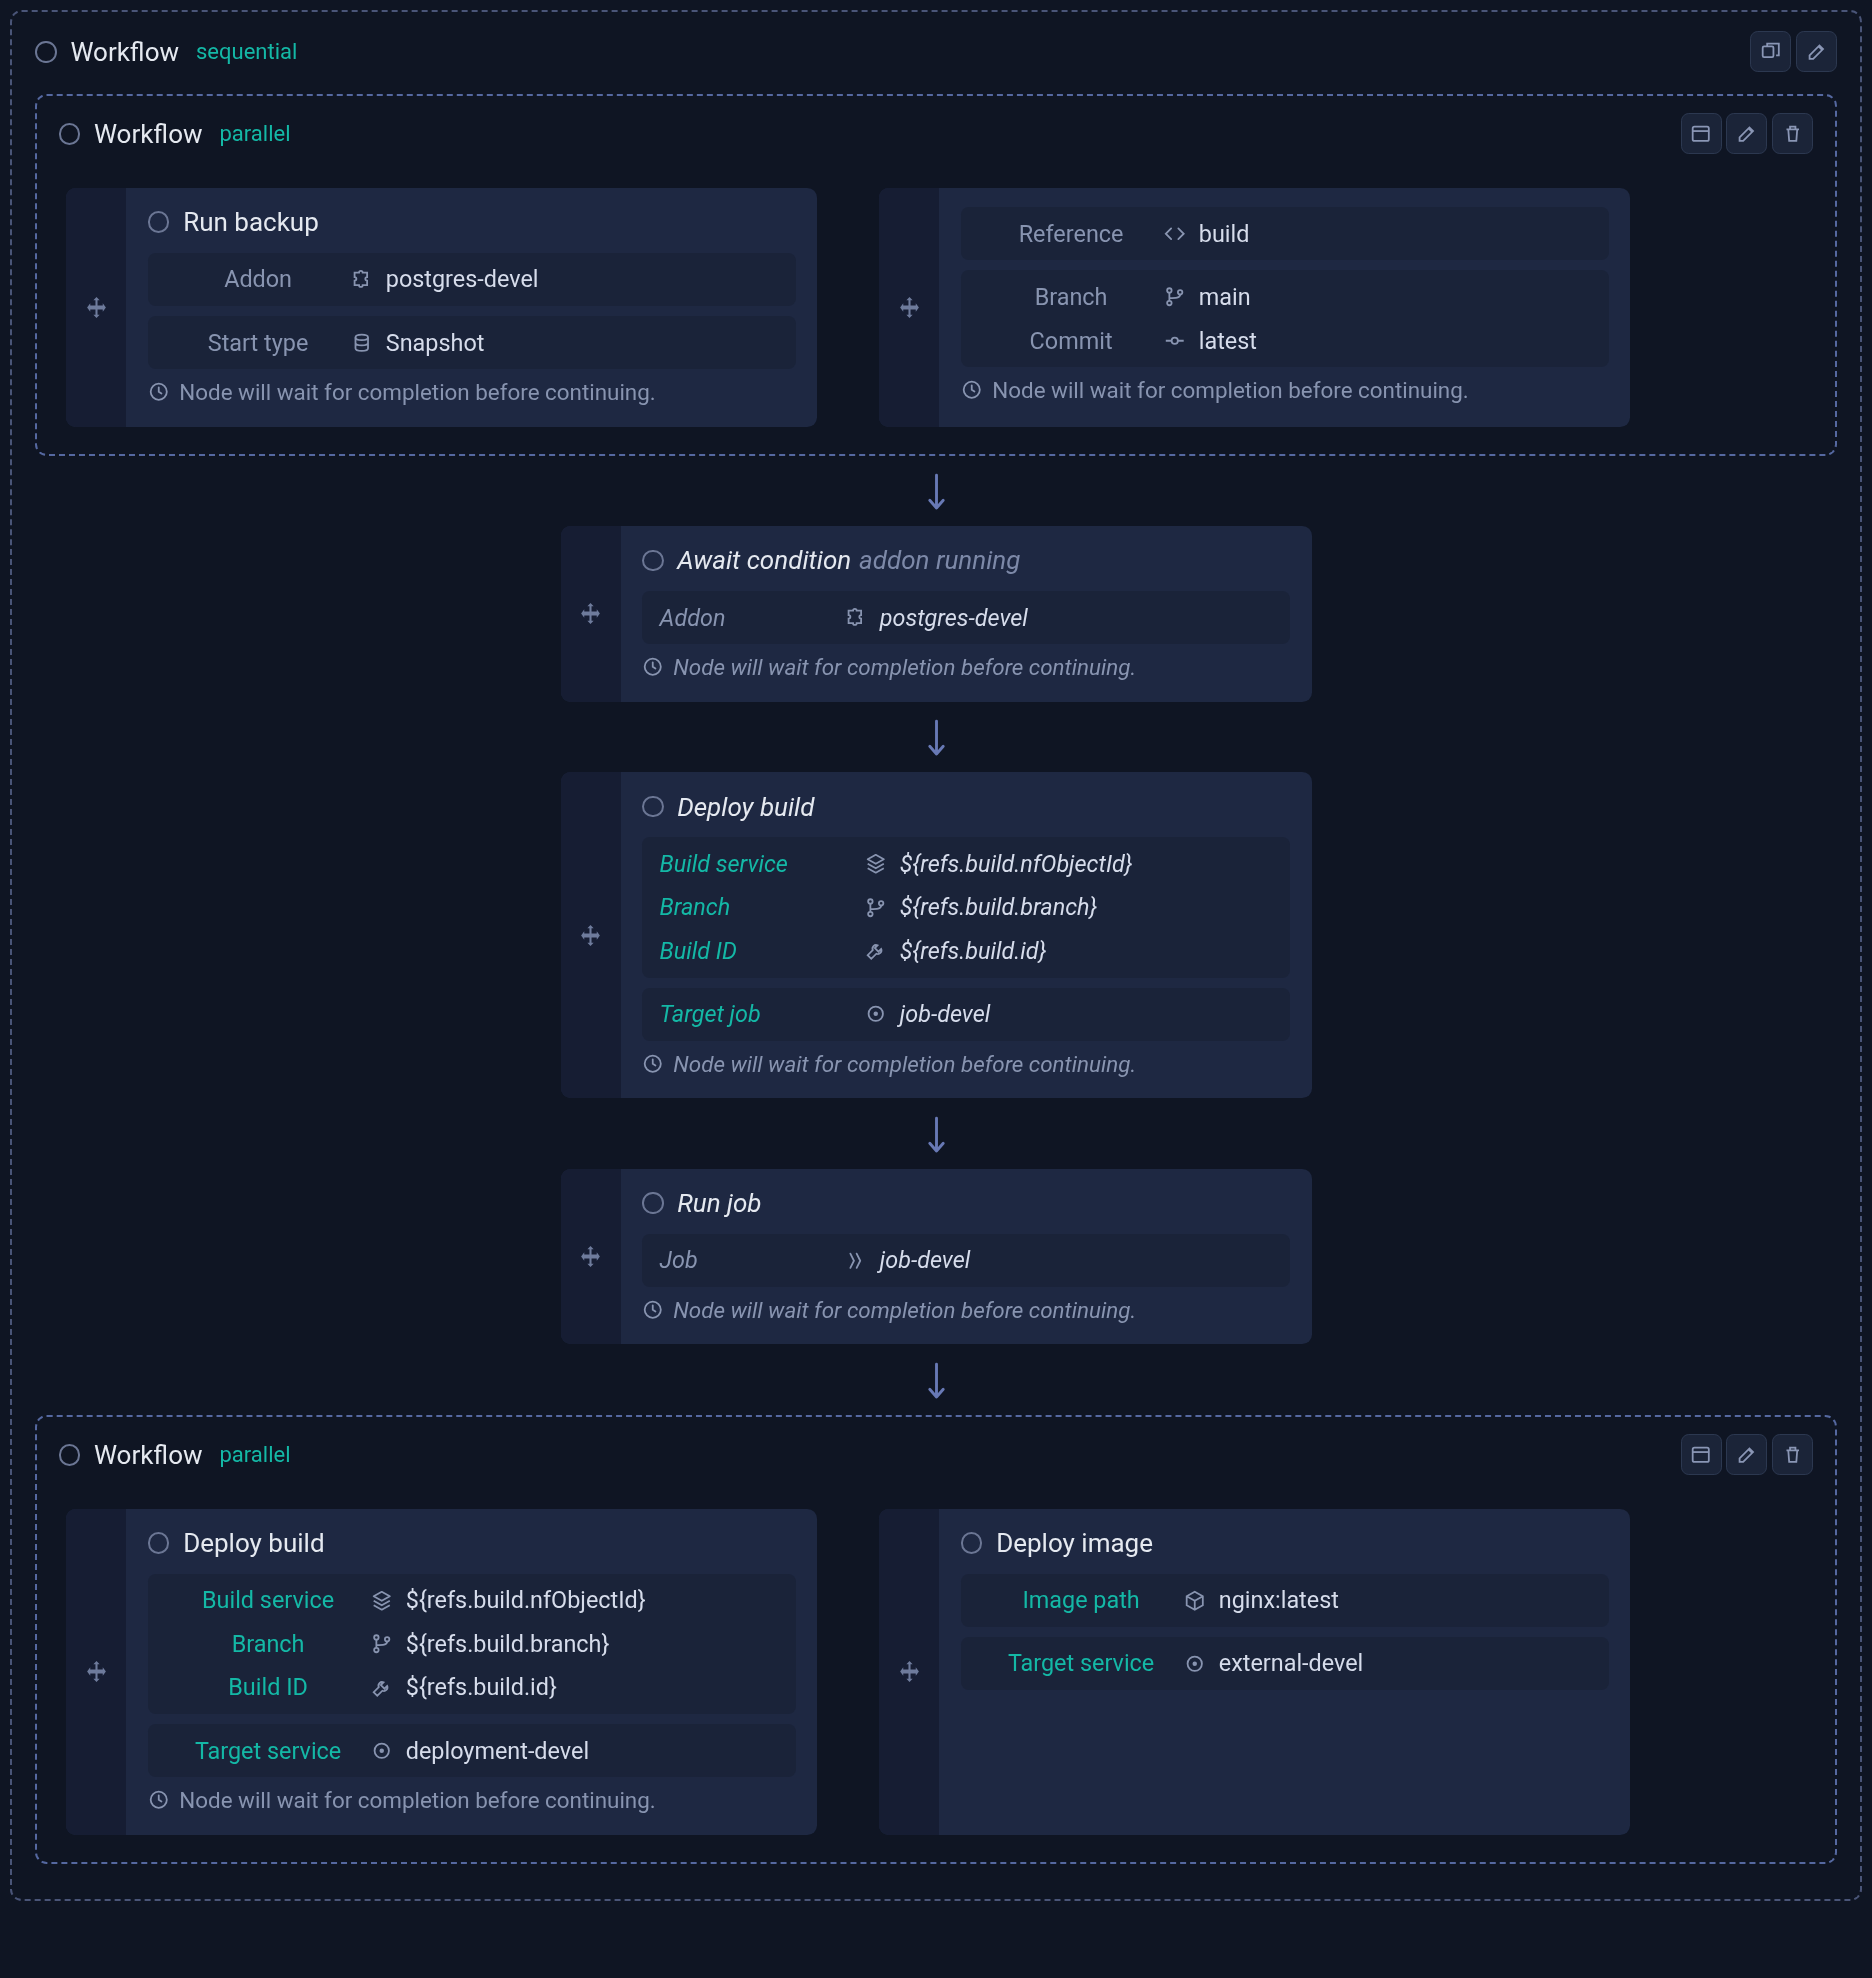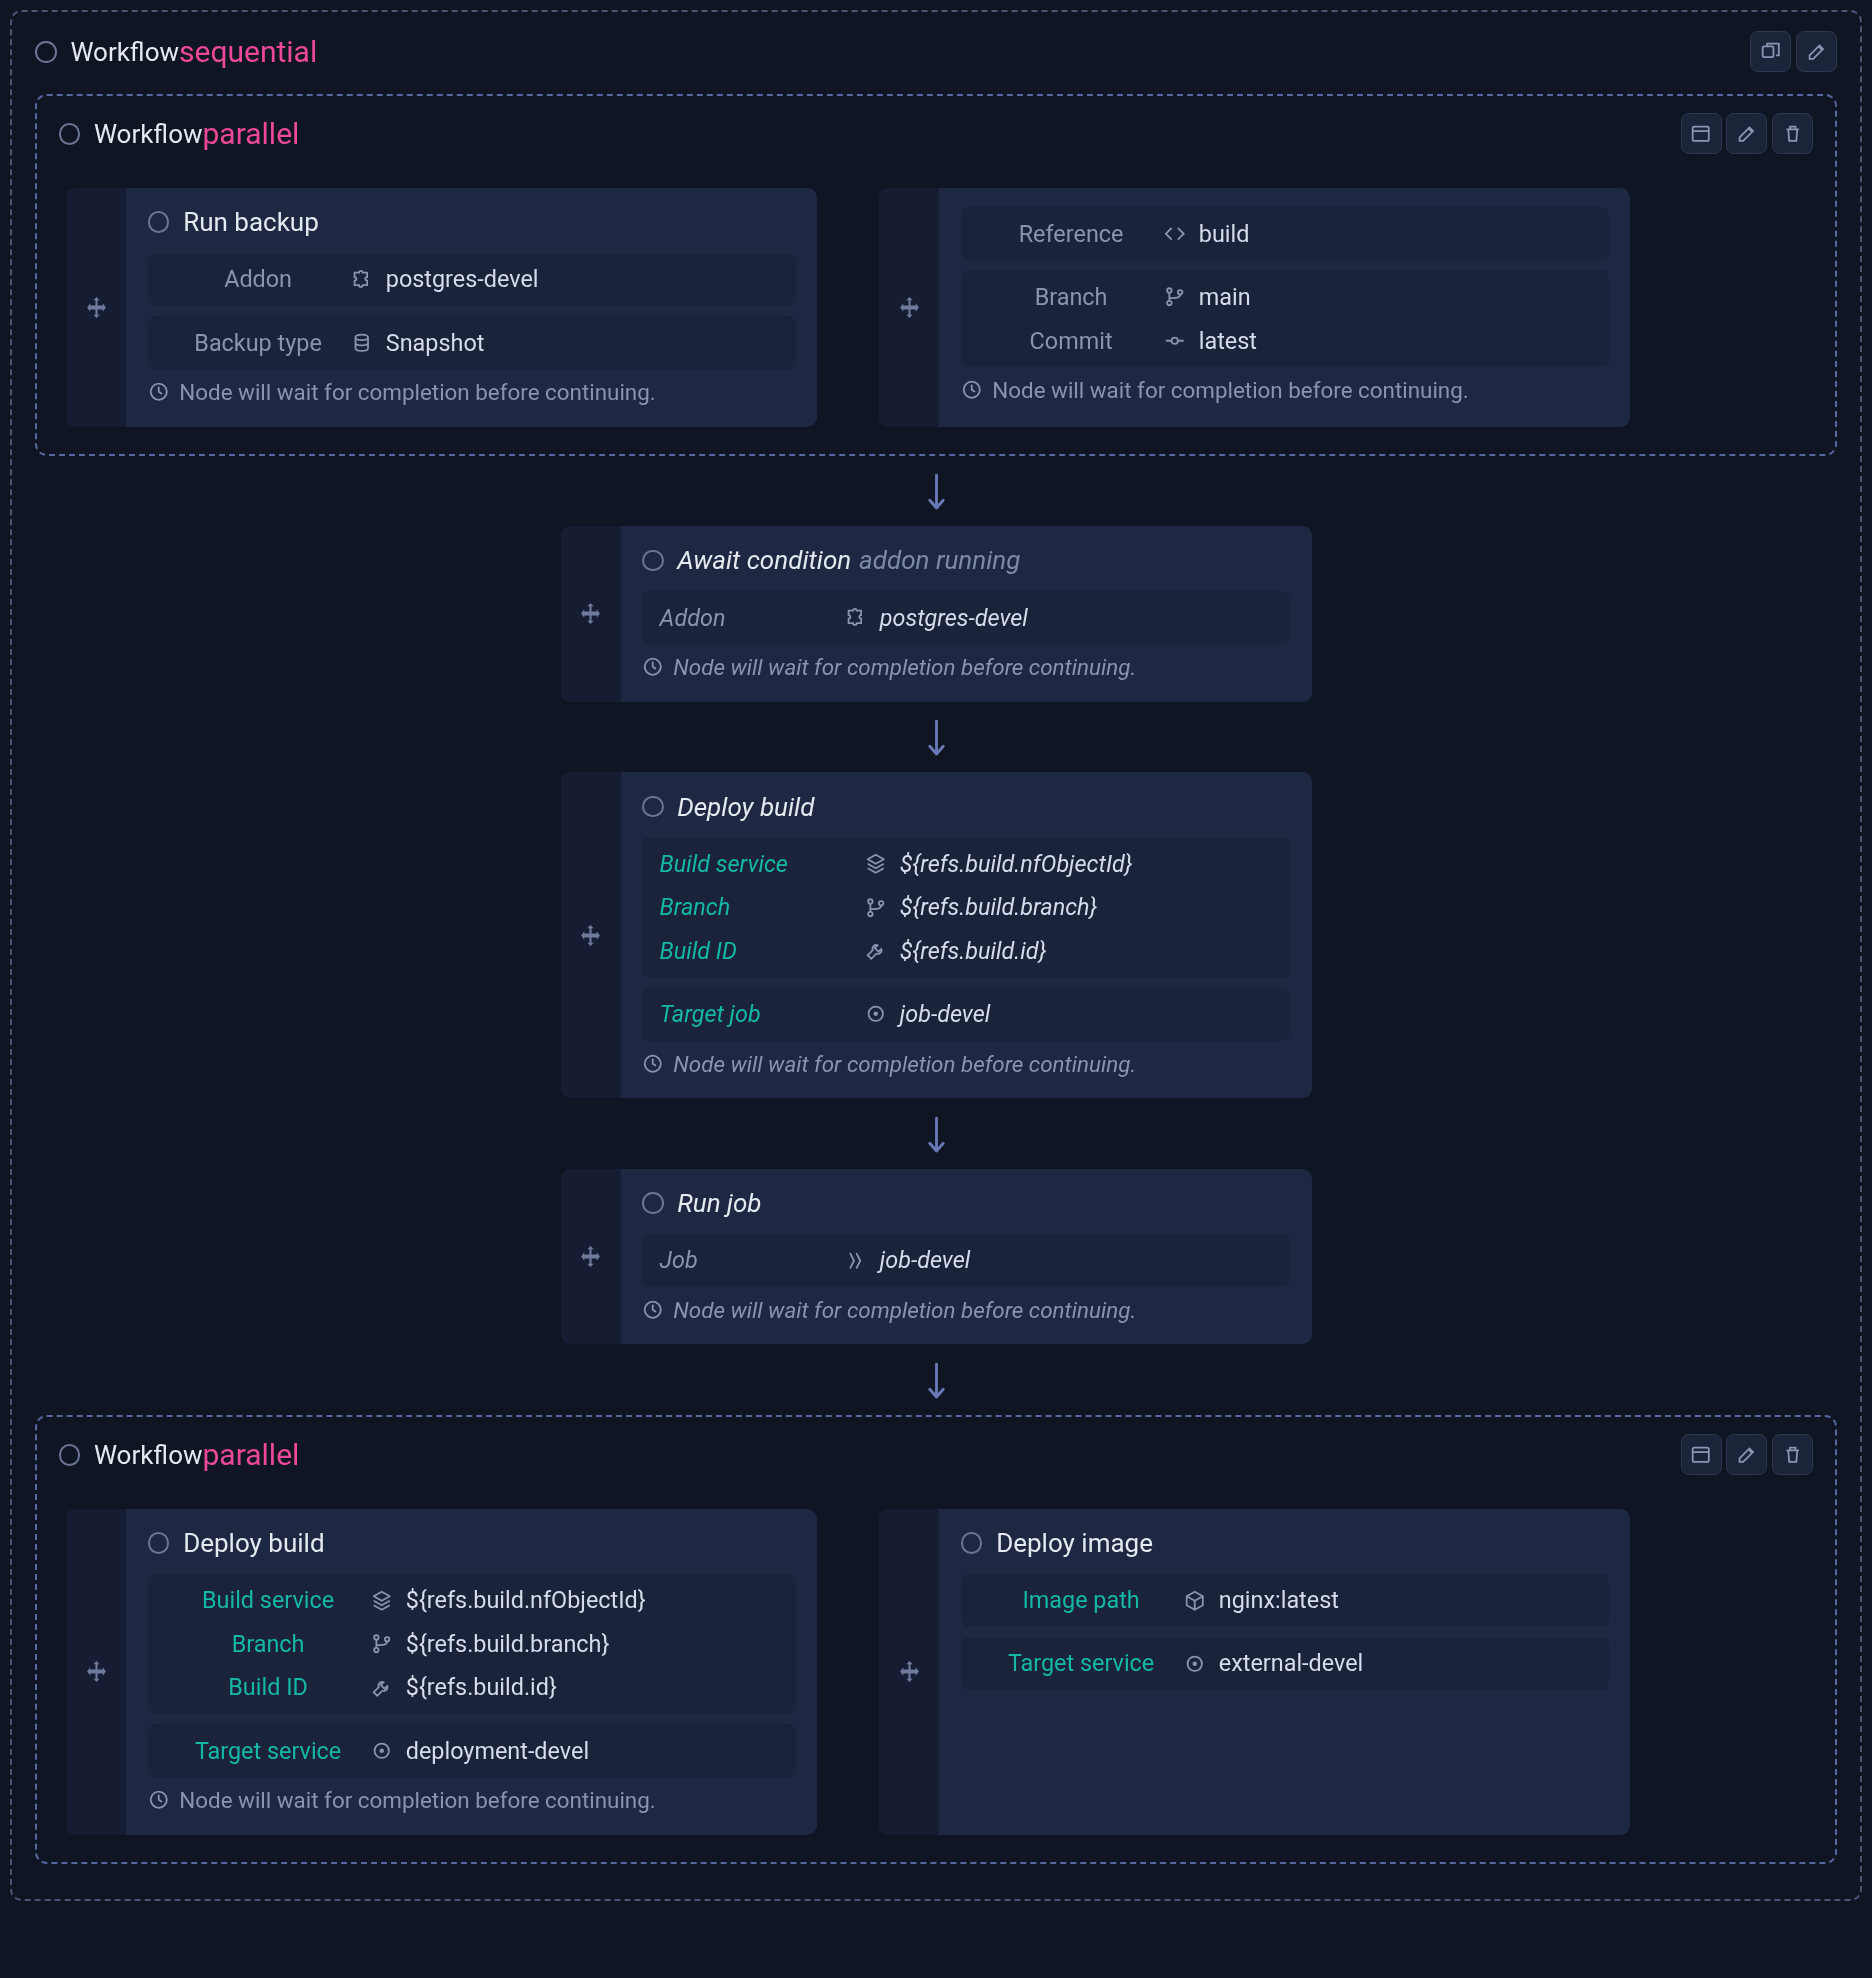--- a/index.html
+++ b/index.html
@@ -23,21 +23,21 @@
   margin-bottom: 21.5px;
 }
 .ring-icon {
   width: 21.5px; height: 21.5px;
   border: 2.9px solid #6b7694;
   border-radius: 50%;
   margin-right: 13.7px;
   flex-shrink: 0;
 }
 .workflow-title { color: #e5e9f0; font-size: 26px; font-weight: 400; text-align: right; }
-.workflow-subtitle { color: #ec4899; margin-left: 0; font-size: 30px; }
+.workflow-subtitle { color: #14b8a6; margin-left: 17px; font-size: 22px; }
 .header-actions {
   margin-left: auto;
   display: flex;
   gap: 4.9px;
 }
 .icon-btn {
   width: 41px; height: 41px;
   background: #1b2438;
   border: 1px solid #2c3850;
   border-radius: 7.8px;
@@ -245,21 +245,21 @@
               <span class="prop-icon">
                   <svg viewBox="0 0 24 24">
                     <use href="#puzzle"></use>
                   </svg>
                 </span>
               <span class="prop-value">postgres-devel</span>
             </div>
           </div>
           <div class="prop-group">
             <div class="prop-row">
-              <span class="prop-label">Backup type</span>
+              <span class="prop-label">Start type</span>
               <span class="prop-icon">
                   <svg viewBox="0 0 24 24">
                     <use href="#database"></use>
                   </svg>
                 </span>
               <span class="prop-value">Snapshot</span>
             </div>
           </div>
           <div class="wait-note">
               <svg viewBox="0 0 24 24">

